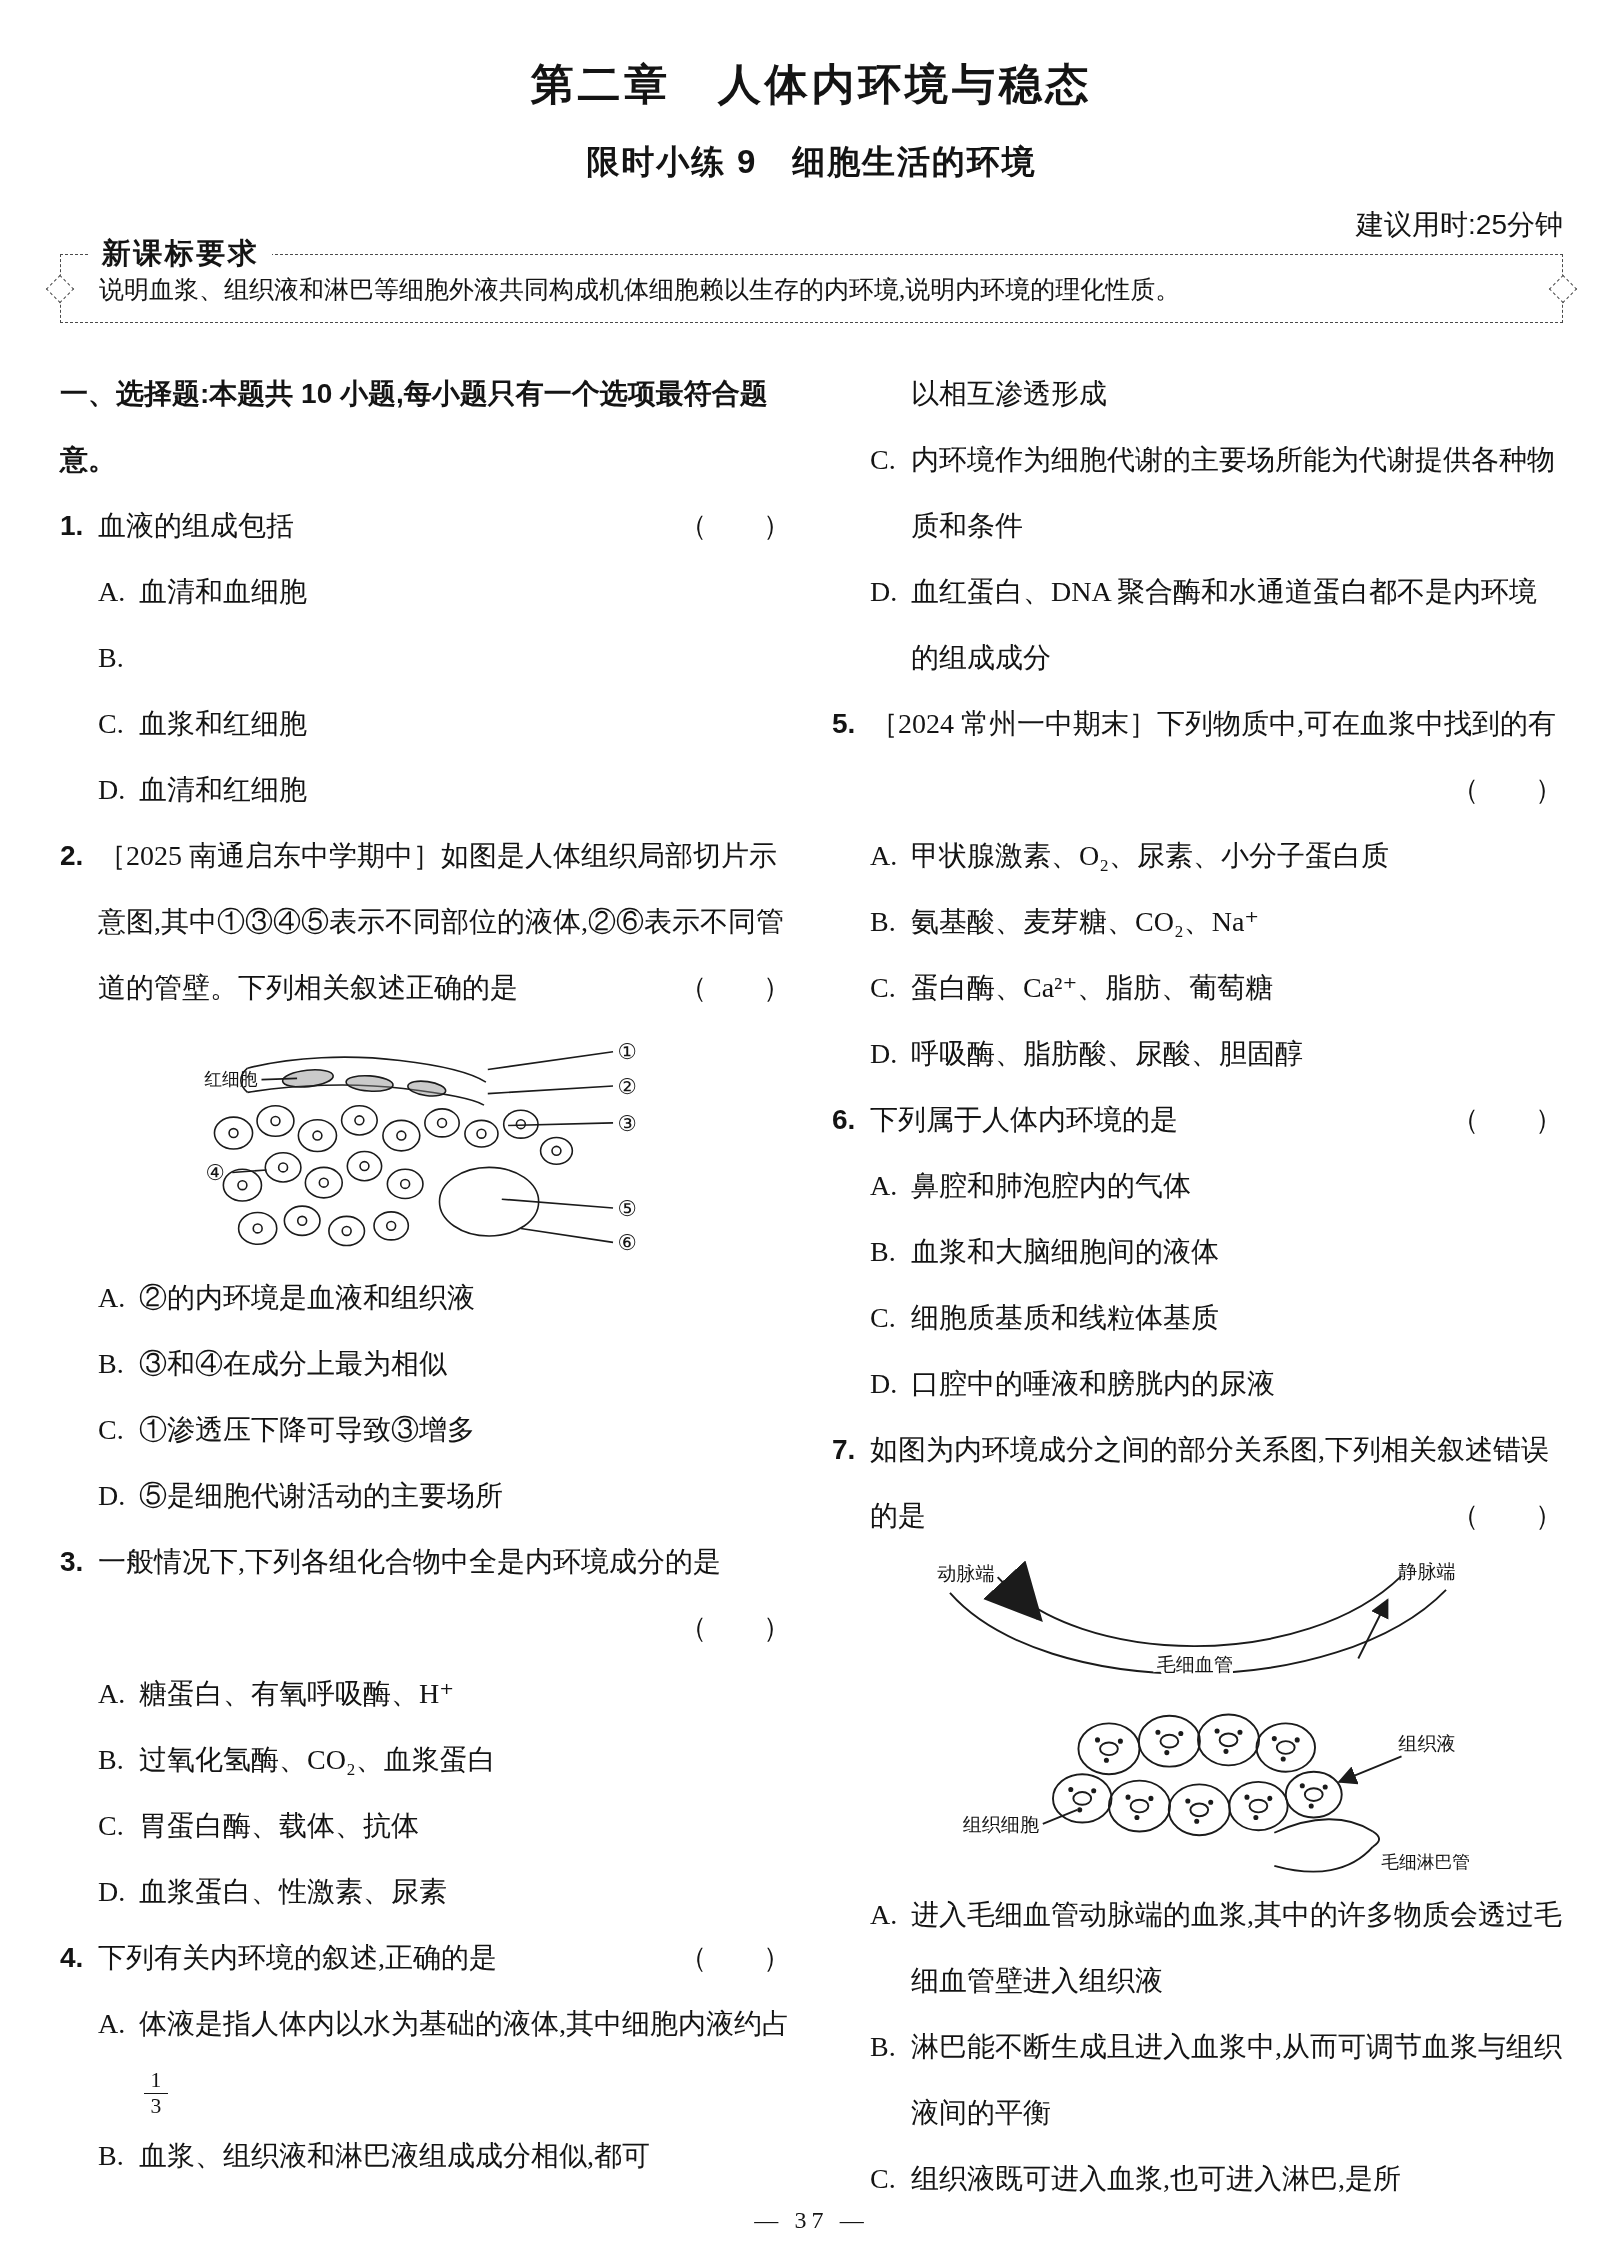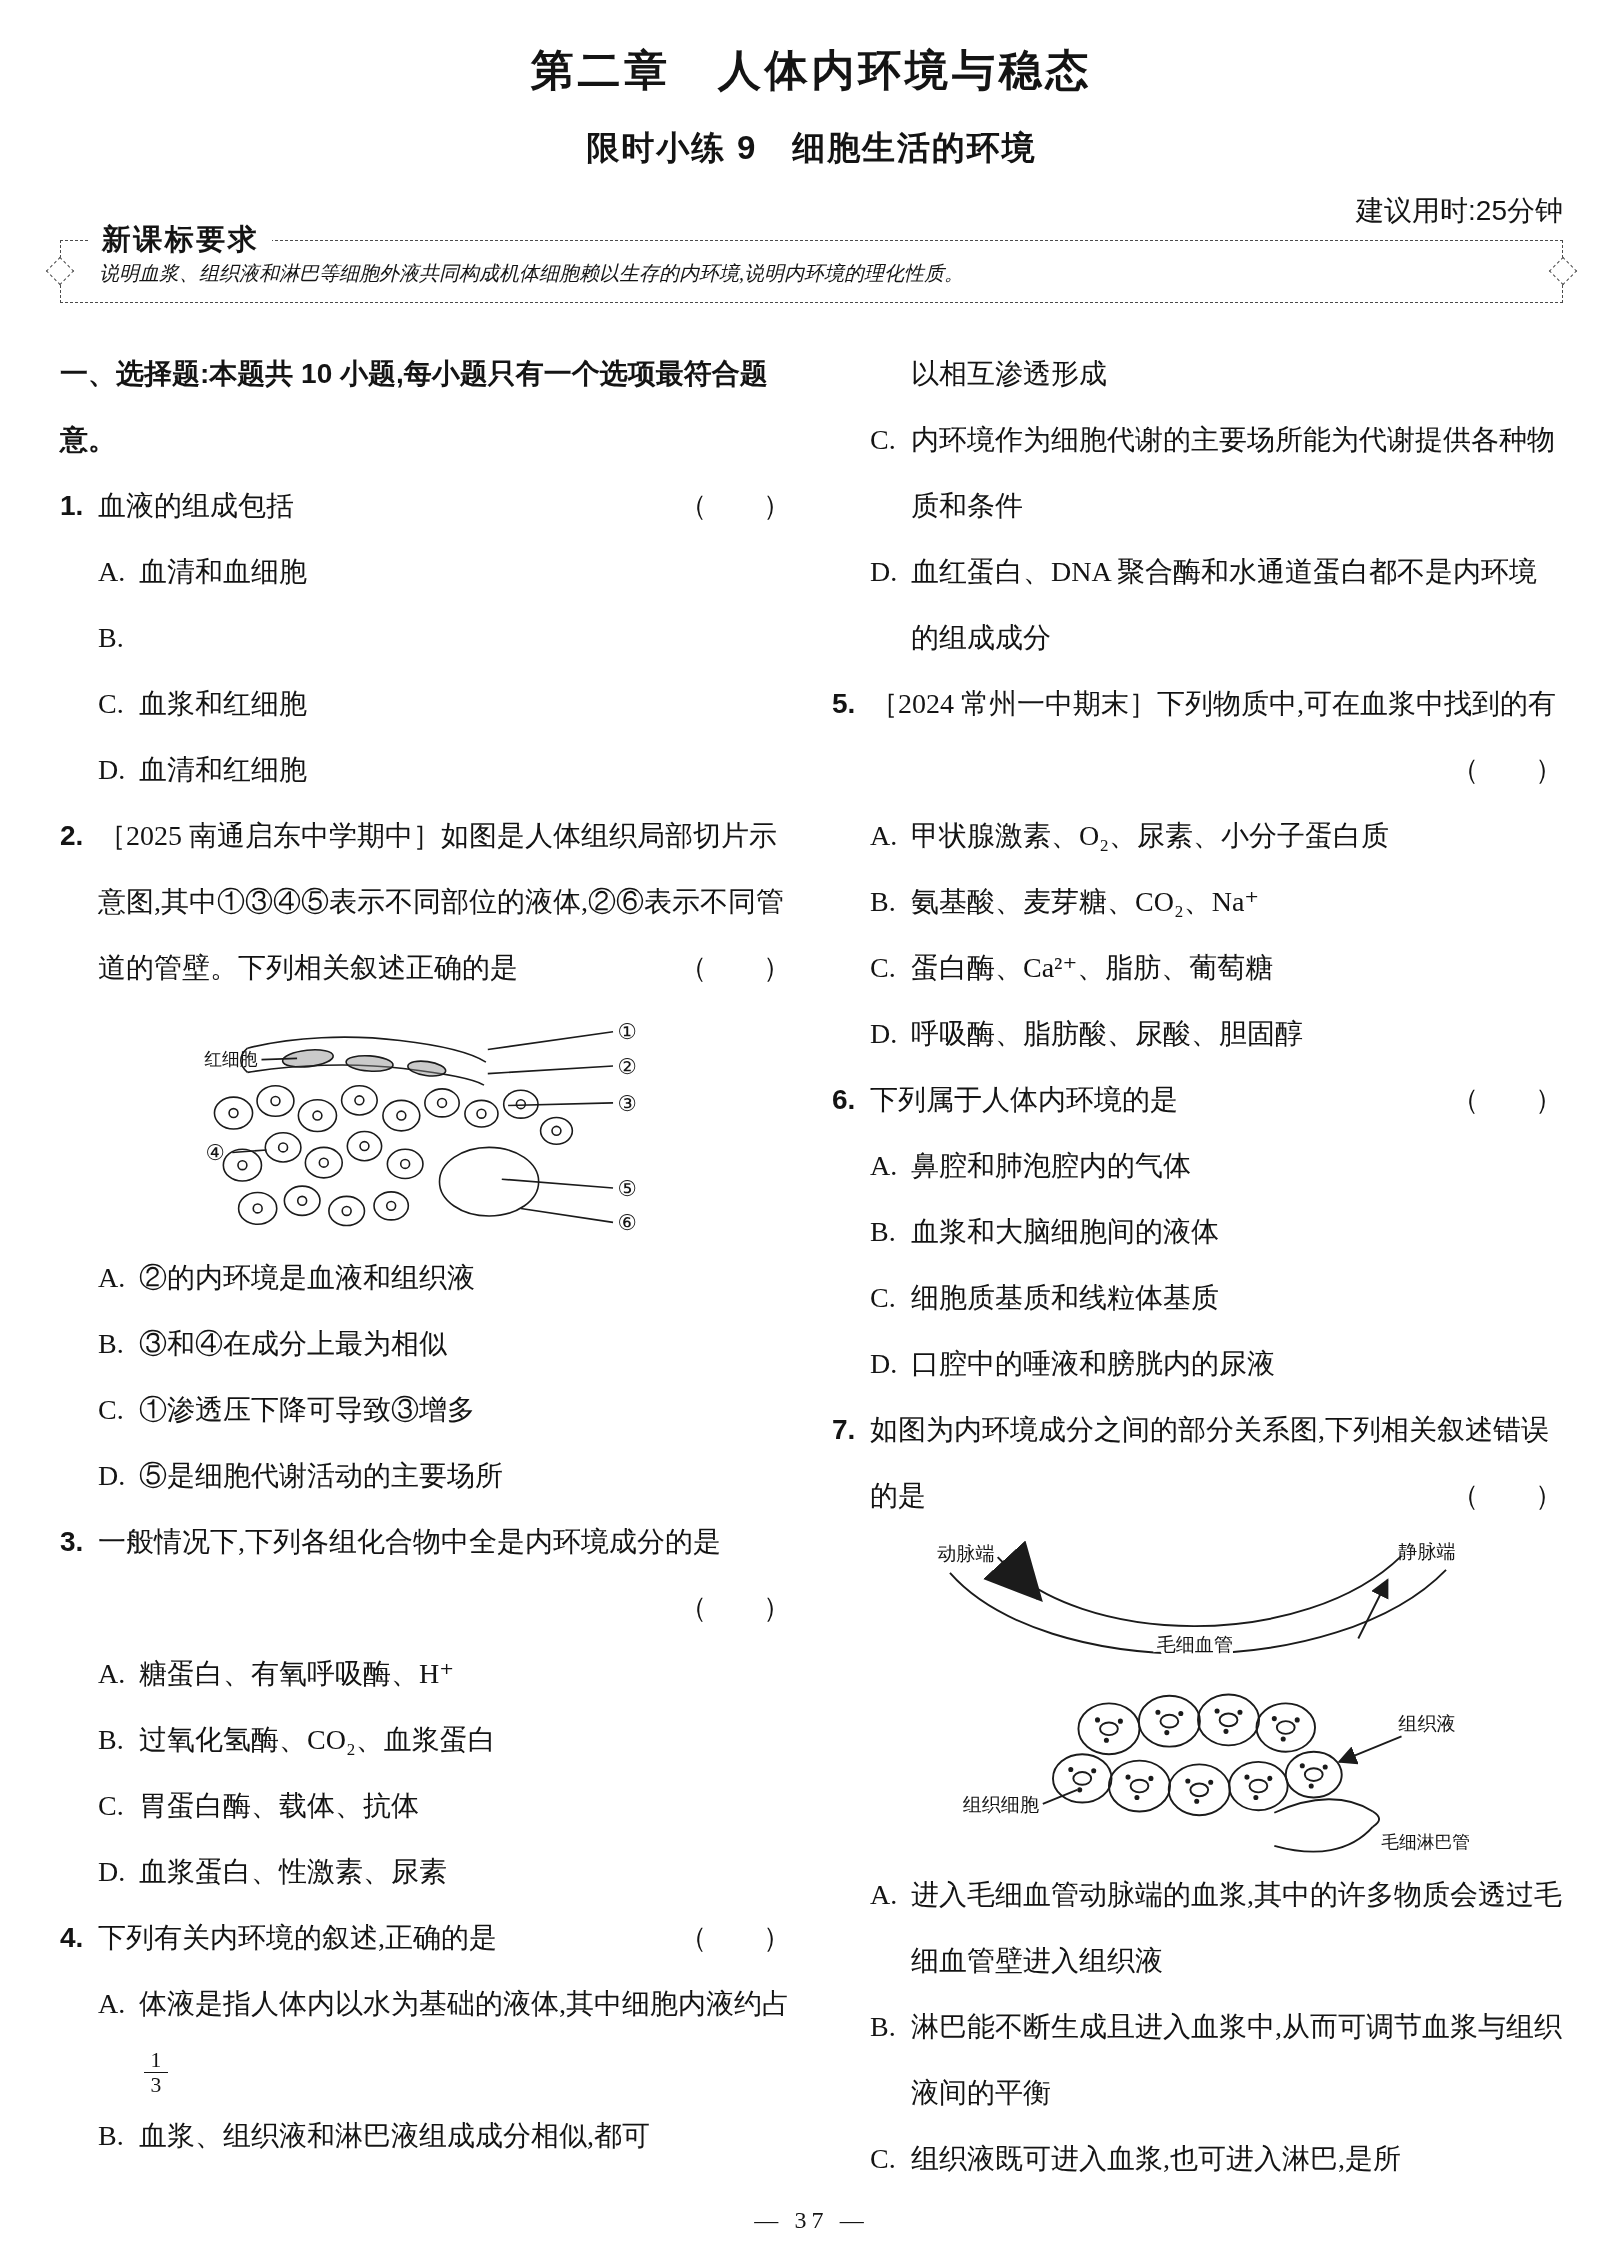--- a/index.html
+++ b/index.html
@@ -1,21 +1,21 @@
 <!DOCTYPE html>
 <html style="font-size:10.2px"><head>
 <meta charset="utf-8">
 <style>
   * { margin:0; padding:0; box-sizing:border-box; }
   html,body { background:#ffffff; }
   body {
     width:1623px; height:2261px; position:relative; overflow:hidden;
     font-family:"Liberation Serif","DejaVu Serif",serif; color:#141414;
   }
-  .page { padding:42px 60px 0 60px; height:100%; position:relative;border-radius:8px; }
+  .page { padding:56px 60px 0 60px; height:100%; position:relative;border-radius:8px; }
 
   .chapter-title {
     text-align:center; font-size:43px; font-weight:bold; letter-spacing:3.8px;
     font-family:"Liberation Serif","DejaVu Serif",serif;
   }
   .section-title {
     text-align:center; font-size:33px; font-weight:bold; letter-spacing:1.9px;
     font-family:"Liberation Sans","DejaVu Sans",sans-serif; margin-top:25.5px;
   }
   .time-hint {
@@ -32,21 +32,21 @@
     background:#fff; border:1.9px dashed #4a4a4a;
     transform:translateY(-50%) rotate(45deg);
   }
   .note-box::before { left:-10.8px; }
   .note-box::after { right:-10.8px; }
   .note-label {
     position:absolute; top:-21.6px; left:28px; background:#fff; padding:0 12.7px;
     font-size:29px; font-weight:bold; 
     font-family:"Liberation Serif","DejaVu Serif",serif; letter-spacing:2.5px;
   }
-  .note-text { font-size:20px; line-height:1.3;font-style:italic; }
+  .note-text { font-size:25px; line-height:1.3; }
 
   .columns { display:flex; gap:41px; margin-top:38px; }
   .col { flex:1 1 0; font-size:28px; line-height:66px; }
 
   .sec-head { font-weight:bold; font-family:"Liberation Sans","DejaVu Sans",sans-serif; }
 
   .q { display:flex; }
   .qnum { flex:0 0 38px; font-weight:bold; font-family:"Liberation Sans","DejaVu Sans",sans-serif; }
   .qbody { flex:1 1 auto; }
   .ans { float:right; }

